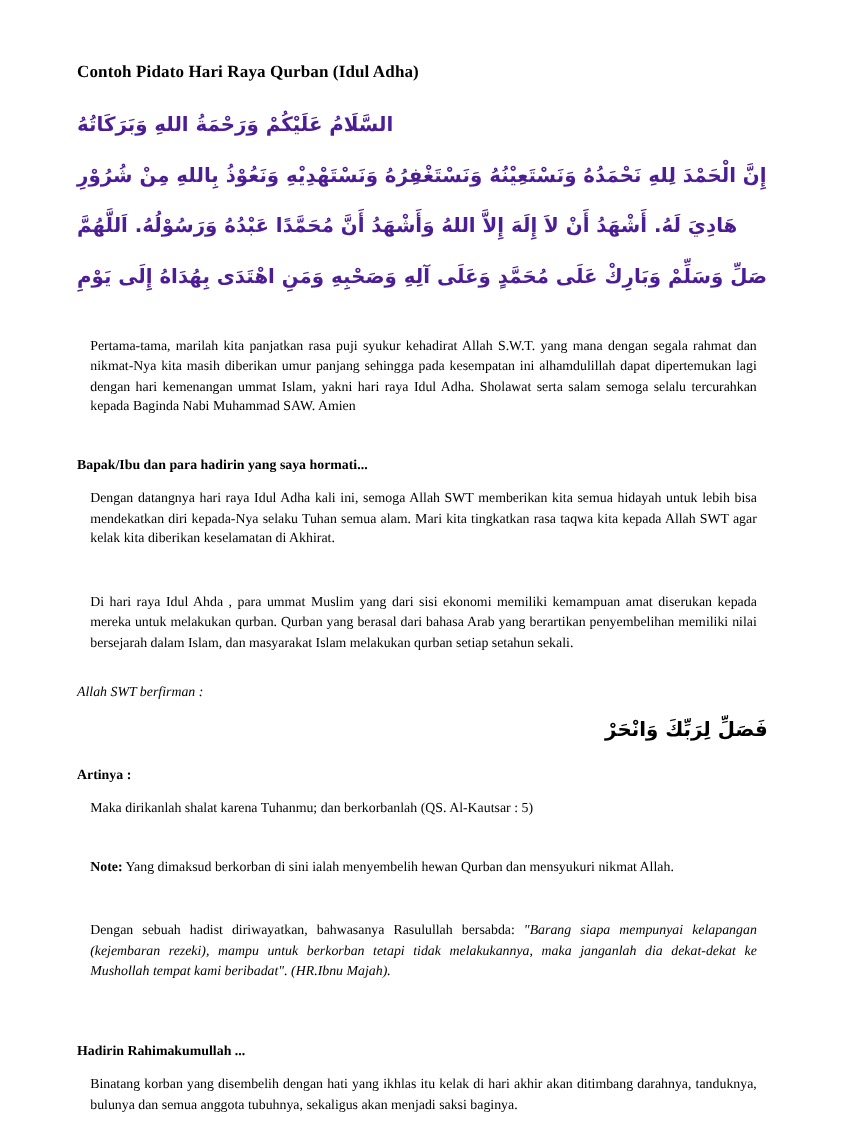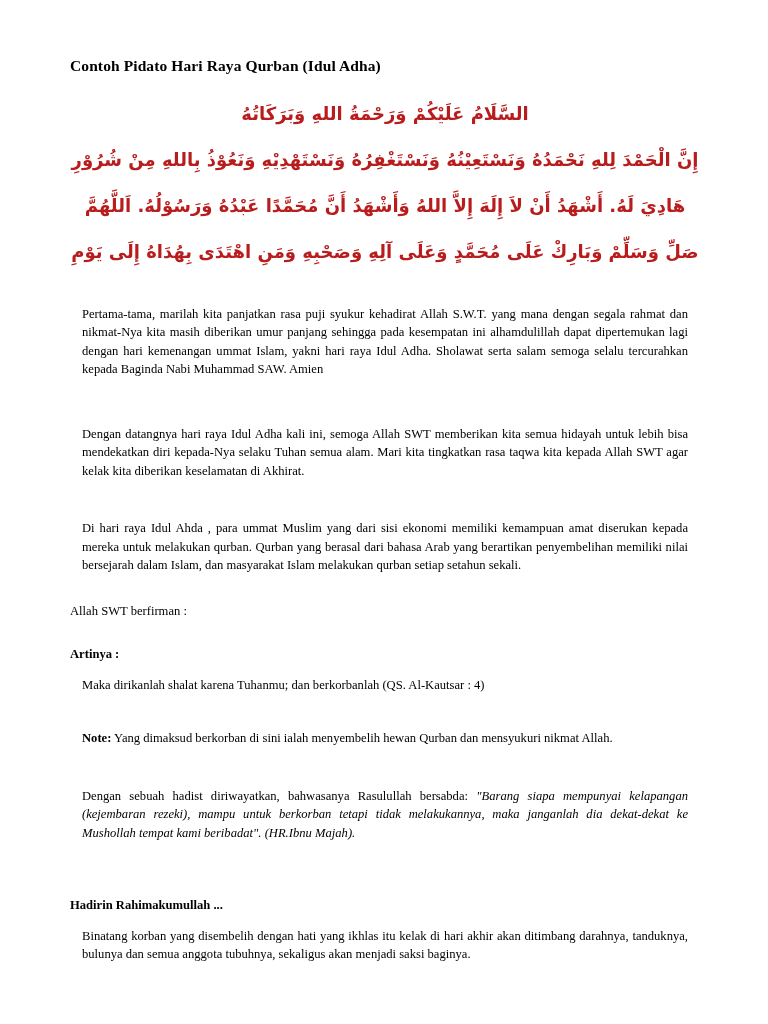--- a/index.html
+++ b/index.html
@@ -25,27 +25,27 @@
   }
   .doc-title {
     font-size: 15.5px;
     font-weight: bold;
     line-height: 1.25;
     margin: 0 0 16px 0;
     letter-spacing: 0.1px;
   }
   .arabic-block {
     direction: rtl;
-    text-align: center;
+    text-align: left;
     font-family: "DejaVu Sans", "Liberation Sans", sans-serif;
     font-size: 18px;
     font-weight: bold;
     line-height: 2.55;
     margin: 0 0 30px 0;
-    color: #b91c1c;
+    color: #4c1d95;
   }
   .arabic-block .aline {
     display: block;
   }
   .verse-line {
     direction: rtl;
     text-align: right;
     font-family: "DejaVu Sans", "Liberation Sans", sans-serif;
     font-size: 18px;
     font-weight: bold;
@@ -71,57 +71,60 @@
     line-height: 1.47;
     margin: 0;
     text-align: left;
   }
   .inline-bold { font-weight: bold; }
   .quote-italic { font-style: italic; }
   .berfirman {
     font-size: 12.6px;
     line-height: 1.47;
     margin: 0;
+    font-style: italic;
   }
 </style>
 </head>
 <body>
 
 <div class="page">
 
   <h1 class="doc-title">Contoh Pidato Hari Raya Qurban (Idul Adha)</h1>
 
   <div class="arabic-block">
     <span class="aline">السَّلَامُ عَلَيْكُمْ وَرَحْمَةُ اللهِ وَبَرَكَاتُهُ</span>
     <span class="aline">إِنَّ الْحَمْدَ لِلهِ نَحْمَدُهُ وَنَسْتَعِيْنُهُ وَنَسْتَغْفِرُهُ وَنَسْتَهْدِيْهِ وَنَعُوْذُ بِاللهِ مِنْ شُرُوْرِ</span>
     <span class="aline">هَادِيَ لَهُ. أَشْهَدُ أَنْ لاَ إِلَهَ إِلاَّ اللهُ وَأَشْهَدُ أَنَّ مُحَمَّدًا عَبْدُهُ وَرَسُوْلُهُ. اَللَّهُمَّ</span>
     <span class="aline">صَلِّ وَسَلِّمْ وَبَارِكْ عَلَى مُحَمَّدٍ وَعَلَى آلِهِ وَصَحْبِهِ وَمَنِ اهْتَدَى بِهُدَاهُ إِلَى يَوْمِ</span>
   </div>
 
   <p class="body-text">Pertama-tama, marilah kita panjatkan rasa puji syukur kehadirat Allah S.W.T. yang mana dengan segala rahmat dan nikmat-Nya kita masih diberikan umur panjang sehingga pada kesempatan ini alhamdulillah dapat dipertemukan lagi dengan hari kemenangan ummat Islam, yakni hari raya Idul Adha. Sholawat serta salam semoga selalu tercurahkan kepada Baginda Nabi Muhammad SAW. Amien</p>
 
   <div class="gap-lg"></div>
 
+  <p class="subhead">Bapak/Ibu dan para hadirin yang saya hormati...</p>
   <p class="body-text">Dengan datangnya hari raya Idul Adha kali ini, semoga Allah SWT memberikan kita semua hidayah untuk lebih bisa mendekatkan diri kepada-Nya selaku Tuhan semua alam. Mari kita tingkatkan rasa taqwa kita kepada Allah SWT agar kelak kita diberikan keselamatan di Akhirat.</p>
 
   <div class="gap-md"></div>
 
   <p class="body-text">Di hari raya Idul Ahda , para ummat Muslim yang dari sisi ekonomi memiliki kemampuan amat diserukan kepada mereka untuk melakukan qurban. Qurban yang berasal dari bahasa Arab yang berartikan penyembelihan memiliki nilai bersejarah dalam Islam, dan masyarakat Islam melakukan qurban setiap setahun sekali.</p>
 
   <div class="gap-md"></div>
 
   <p class="berfirman">Allah SWT berfirman :</p>
 
   <div class="gap-verse"></div>
 
+  <p class="verse-line">فَصَلِّ لِرَبِّكَ وَانْحَرْ</p>
 
   <div class="gap-md"></div>
 
   <p class="subhead">Artinya :</p>
-  <p class="body-text">Maka dirikanlah shalat karena Tuhanmu; dan berkorbanlah (QS. Al-Kautsar : 4)</p>
+  <p class="body-text">Maka dirikanlah shalat karena Tuhanmu; dan berkorbanlah (QS. Al-Kautsar : 5)</p>
 
   <div class="gap-sm"></div>
 
   <p class="body-text"><span class="inline-bold">Note:</span><span> Yang dimaksud berkorban di sini ialah menyembelih hewan Qurban dan mensyukuri nikmat Allah.</span></p>
 
   <div class="gap-md"></div>
 
   <p class="body-text"><span>Dengan sebuah hadist diriwayatkan, bahwasanya Rasulullah bersabda: </span><span class="quote-italic">"Barang siapa mempunyai kelapangan (kejembaran rezeki), mampu untuk berkorban tetapi tidak melakukannya, maka janganlah dia dekat-dekat ke Mushollah tempat kami beribadat". (HR.Ibnu Majah).</span></p>
 
   <div class="gap-xl"></div>

